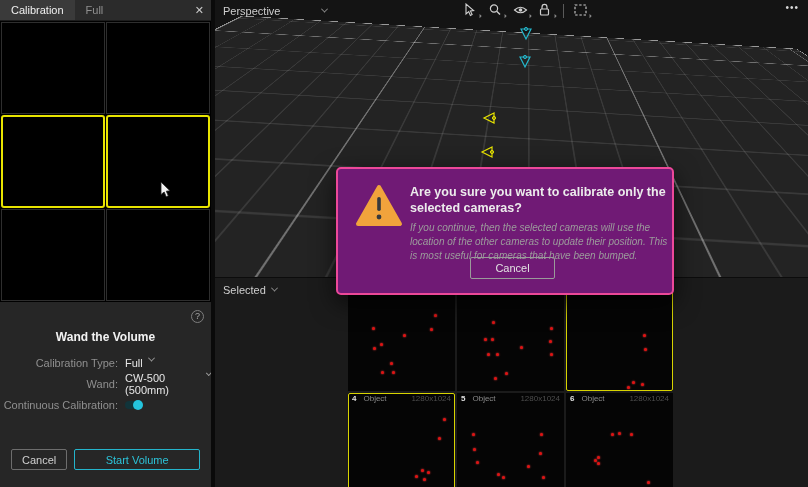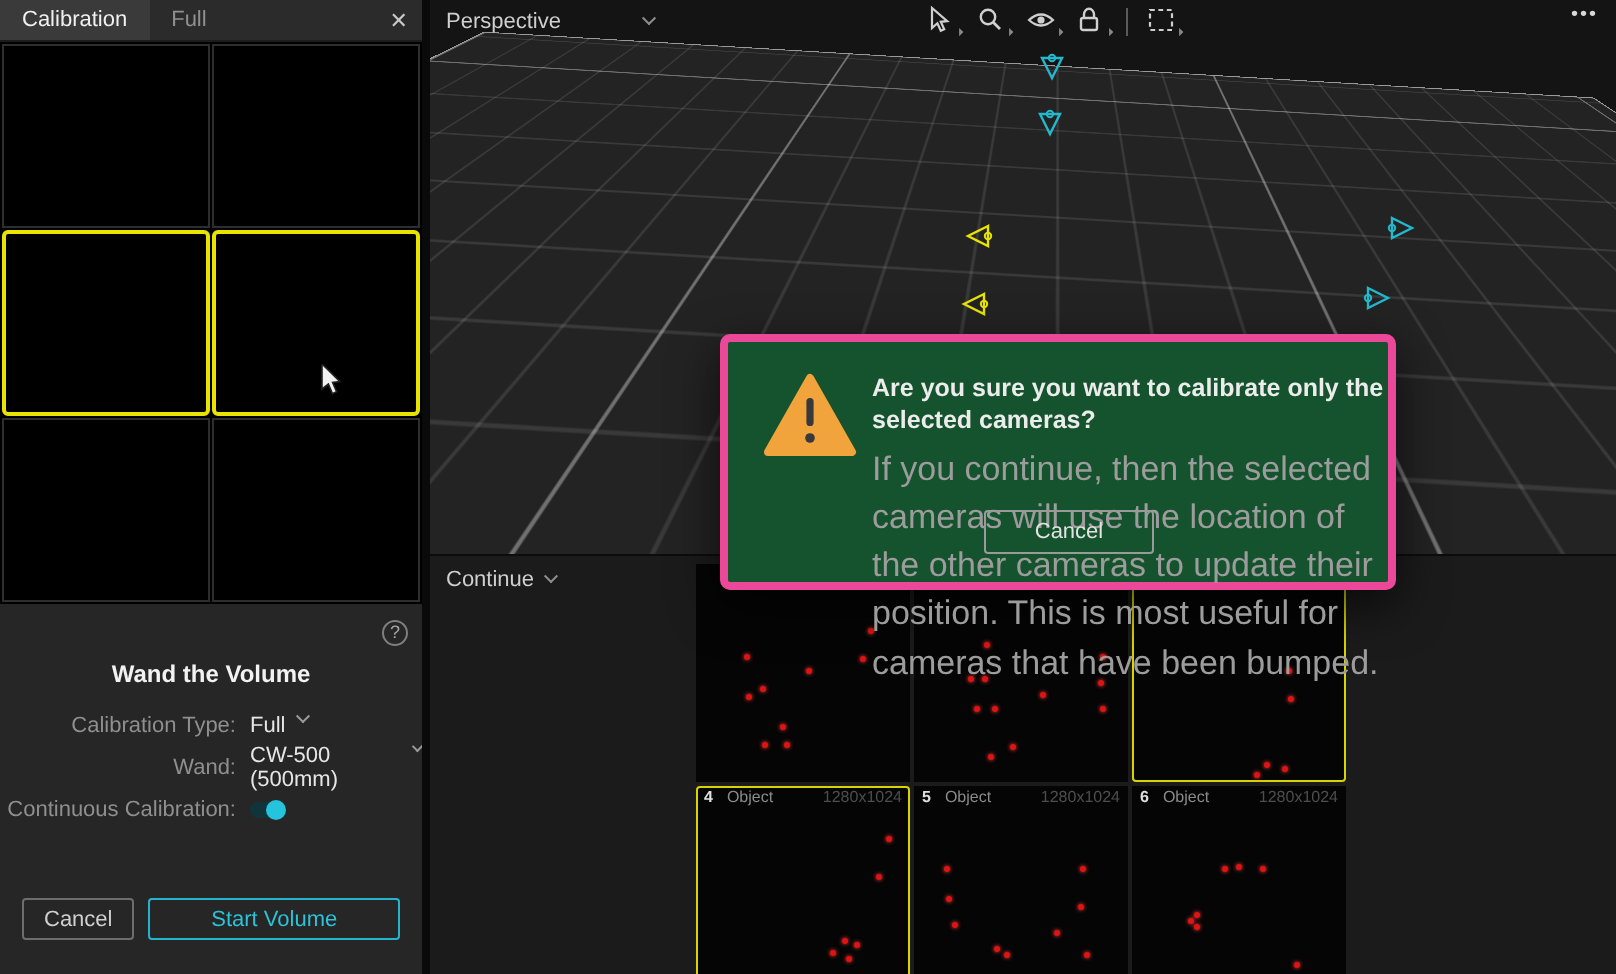--- a/index.html
+++ b/index.html
@@ -70,25 +70,25 @@
   .tile-grid { position:absolute; left:133px; top:4px; display:grid; grid-template-columns:repeat(3,107px); grid-auto-rows:109px; gap:2px; }
   .tile { position:relative; background:#050505; overflow:hidden; cursor:pointer; }
   .tile.sel { outline:1px solid #d8d400; outline-offset:-1px; border-radius:2px; }
   .tile-label { position:absolute; left:0; top:0; right:0; height:11px; display:flex; align-items:center; padding:0 4px; font-size:8px; }
   .tile-num { color:#e0e0e0; font-weight:bold; }
   .tile-type { color:#8a8a8a; margin-left:7px; }
   .tile-res { margin-left:auto; color:#4e4e4e; }
   .dot { position:absolute; width:3px; height:3px; border-radius:50%; background:#e01212; box-shadow:0 0 2px #ff4040; }
 
   
-  .dialog { position:absolute; left:360px; top:167px; width:338px; height:128px; background:#14532d; border:4px solid #ec4899;
+  .dialog { position:absolute; left:336px; top:167px; width:338px; height:128px; background:#701a75; border:2px solid #ec4899;
     border-radius:5px; box-shadow:0 8px 24px rgba(0,0,0,0.65); z-index:50; }
   .dlg-icon { position:absolute; left:17px; top:15px; }
   .dlg-title { position:absolute; left:72px; top:15px; width:256px; font-size:12.5px; font-weight:bold; color:#ececec; line-height:1.3; }
-  .dlg-body { position:absolute; left:72px; top:52px; width:258px; font-size:17px; color:#9c9c9c; line-height:1.42; }
+  .dlg-body { position:absolute; left:72px; top:52px; width:258px; font-size:10px; color:#9c9c9c; line-height:1.42;font-style:italic; }
   .dlg-btn { position:absolute; bottom:14px; height:22px; background:transparent; border-radius:2px; font-size:11px; font-family:inherit; cursor:pointer; }
   .dlg-cancel { right:117px; width:85px; border:1px solid #9a9a9a; color:#e2e2e2; }
   .dlg-continue { right:20px; width:86px; border:1px solid #26b2c9; color:#2cc2d8; }
 </style>
 </head>
 <body>
 
 <div class="app">
 
   <aside class="left-panel">
@@ -228,21 +228,21 @@
 
     <div class="vp-info">
       <div>Prime 13W #18885</div>
       <div>0 Markers</div>
       <div>0 Selected</div>
     </div>
   </main>
 
   <section class="cameras-panel">
     <div class="cp-title">
-      <span>Continue</span>
+      <span>Selected</span>
         <span class="chev"></span>
     </div>
     <div class="tile-grid" id="tile-grid">
         <div class="tile">
           <div class="tile-label">
             <span class="tile-num"></span>
             <span class="tile-type"></span>
             <span class="tile-res"></span>
           </div>
           <span class="dot" style="left: 80%; top: 29%;"></span>

